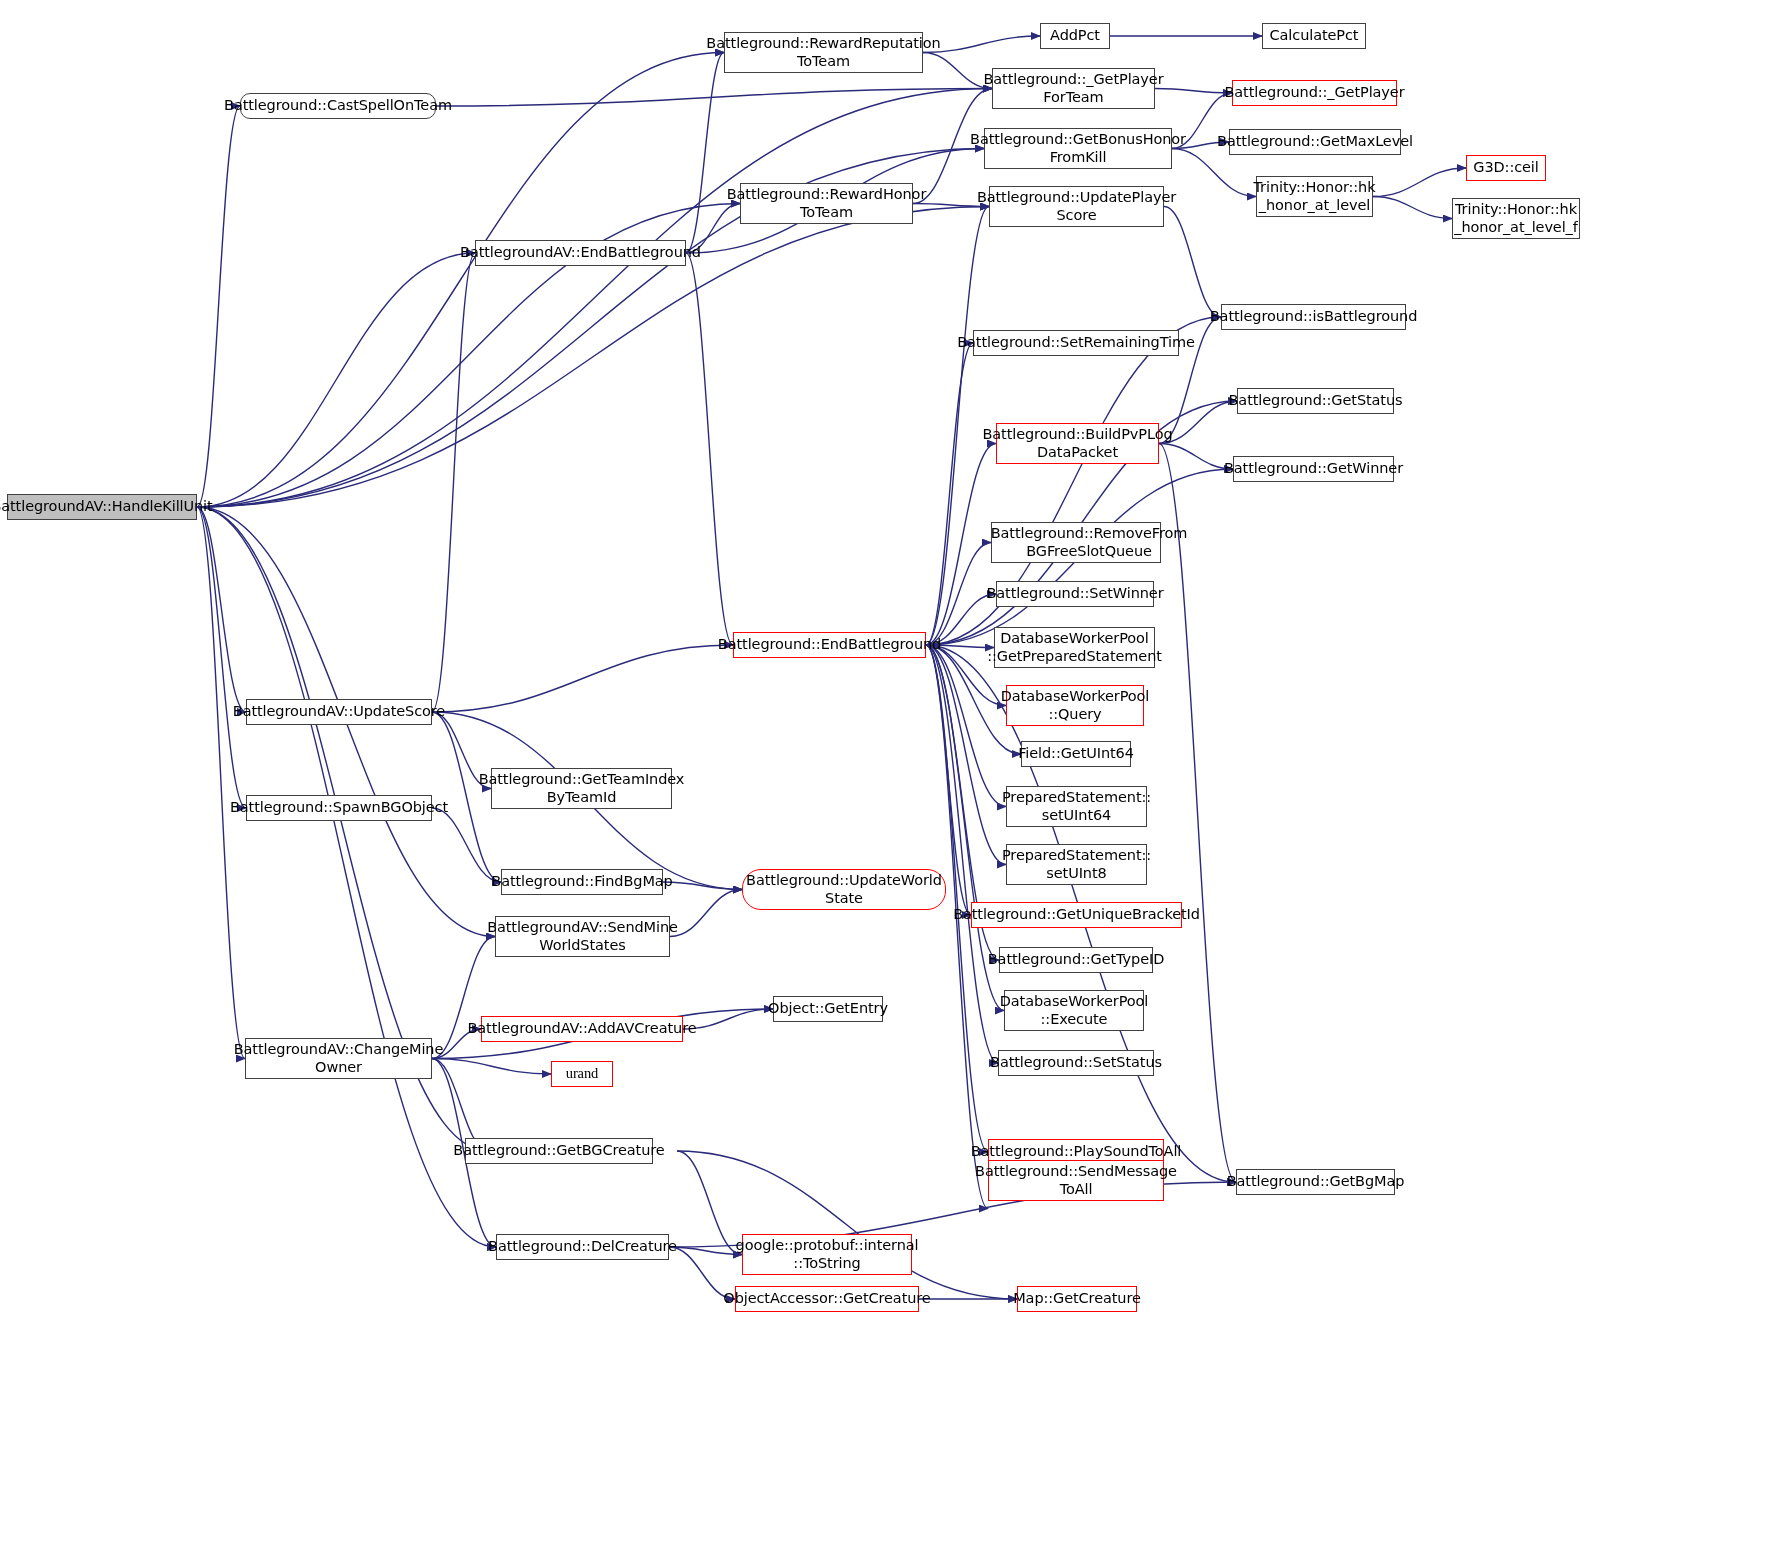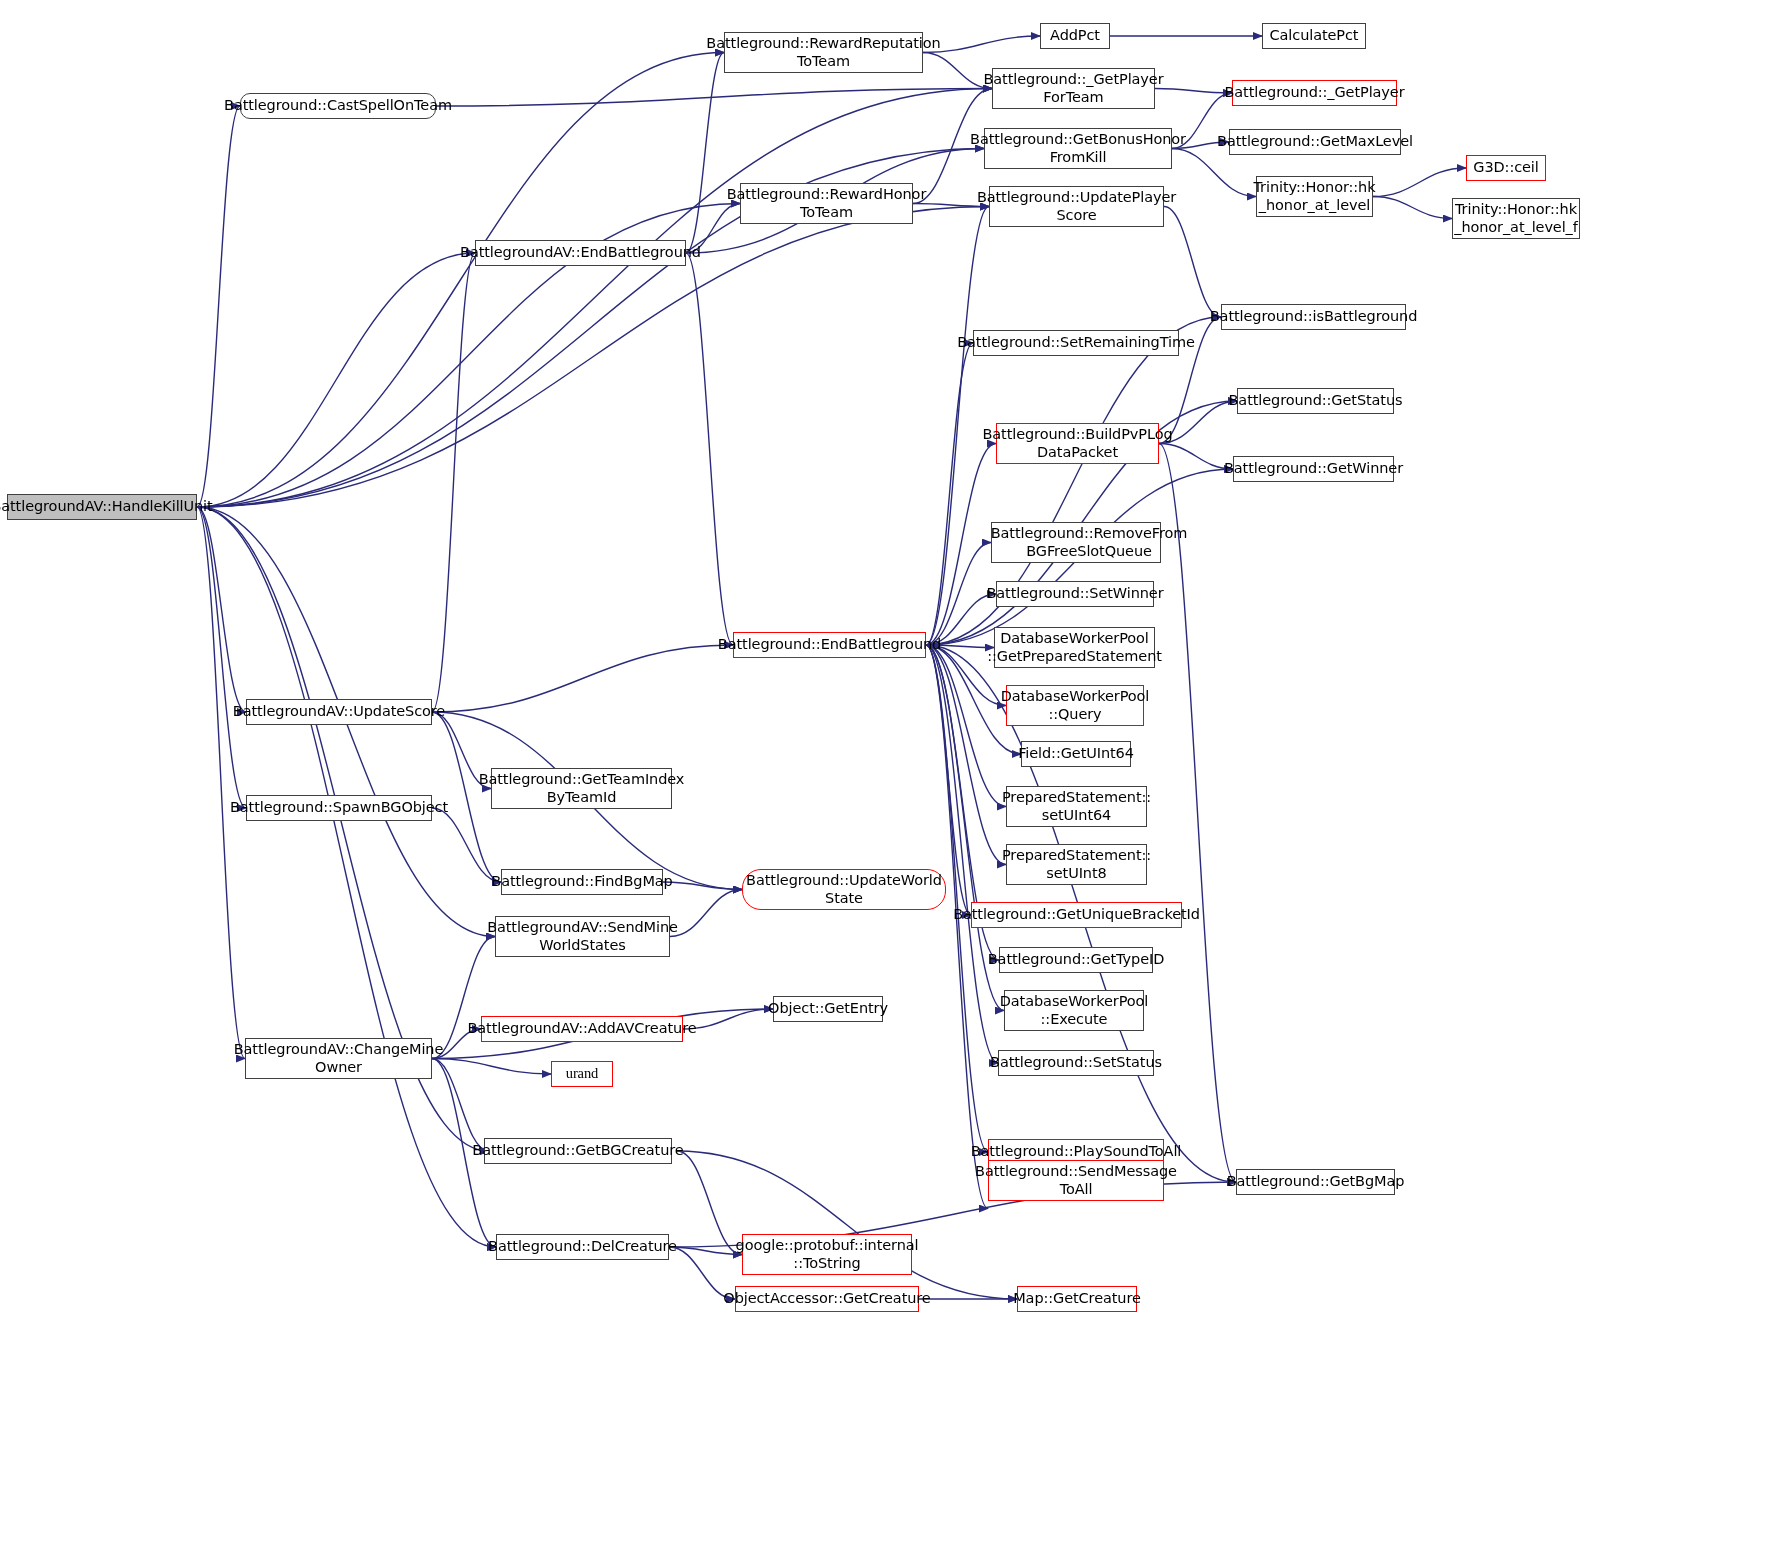--- a/index.html
+++ b/index.html
@@ -195,20 +195,20 @@
       <div class="node" style="left: 501px; top: 869px; width: 162px; height: 26px;"><span>Battleground::FindBgMap</span></div>
       <div class="node red" style="left: 742px; top: 869px; width: 204px; height: 41px; border-radius: 19px;"><span>Battleground::UpdateWorld
 State</span></div>
       <div class="node" style="left: 495px; top: 916px; width: 175px; height: 41px;"><span>BattlegroundAV::SendMine
 WorldStates</span></div>
       <div class="node" style="left: 245px; top: 1038px; width: 187px; height: 41px;"><span>BattlegroundAV::ChangeMine
 Owner</span></div>
       <div class="node red" style="left: 481px; top: 1016px; width: 202px; height: 26px;"><span>BattlegroundAV::AddAVCreature</span></div>
       <div class="node red" style="left: 551px; top: 1061px; width: 62px; height: 26px; font-family: Liberation Serif, serif;"><span>urand</span></div>
       <div class="node" style="left: 773px; top: 996px; width: 110px; height: 26px;"><span>Object::GetEntry</span></div>
-      <div class="node" style="left: 484px; top: 1138px; width: 188px; height: 26px;"><span>Battleground::GetBGCreature</span></div>
+      <div class="node" style="left: 465px; top: 1138px; width: 188px; height: 26px;"><span>Battleground::GetBGCreature</span></div>
       <div class="node" style="left: 496px; top: 1234px; width: 173px; height: 26px;"><span>Battleground::DelCreature</span></div>
       <div class="node red" style="left: 742px; top: 1234px; width: 170px; height: 41px;"><span>google::protobuf::internal
 ::ToString</span></div>
       <div class="node red" style="left: 735px; top: 1286px; width: 184px; height: 26px;"><span>ObjectAccessor::GetCreature</span></div>
       <div class="node red" style="left: 1017px; top: 1286px; width: 120px; height: 26px;"><span>Map::GetCreature</span></div>
     </div>
 </div>
 
 </body></html>

